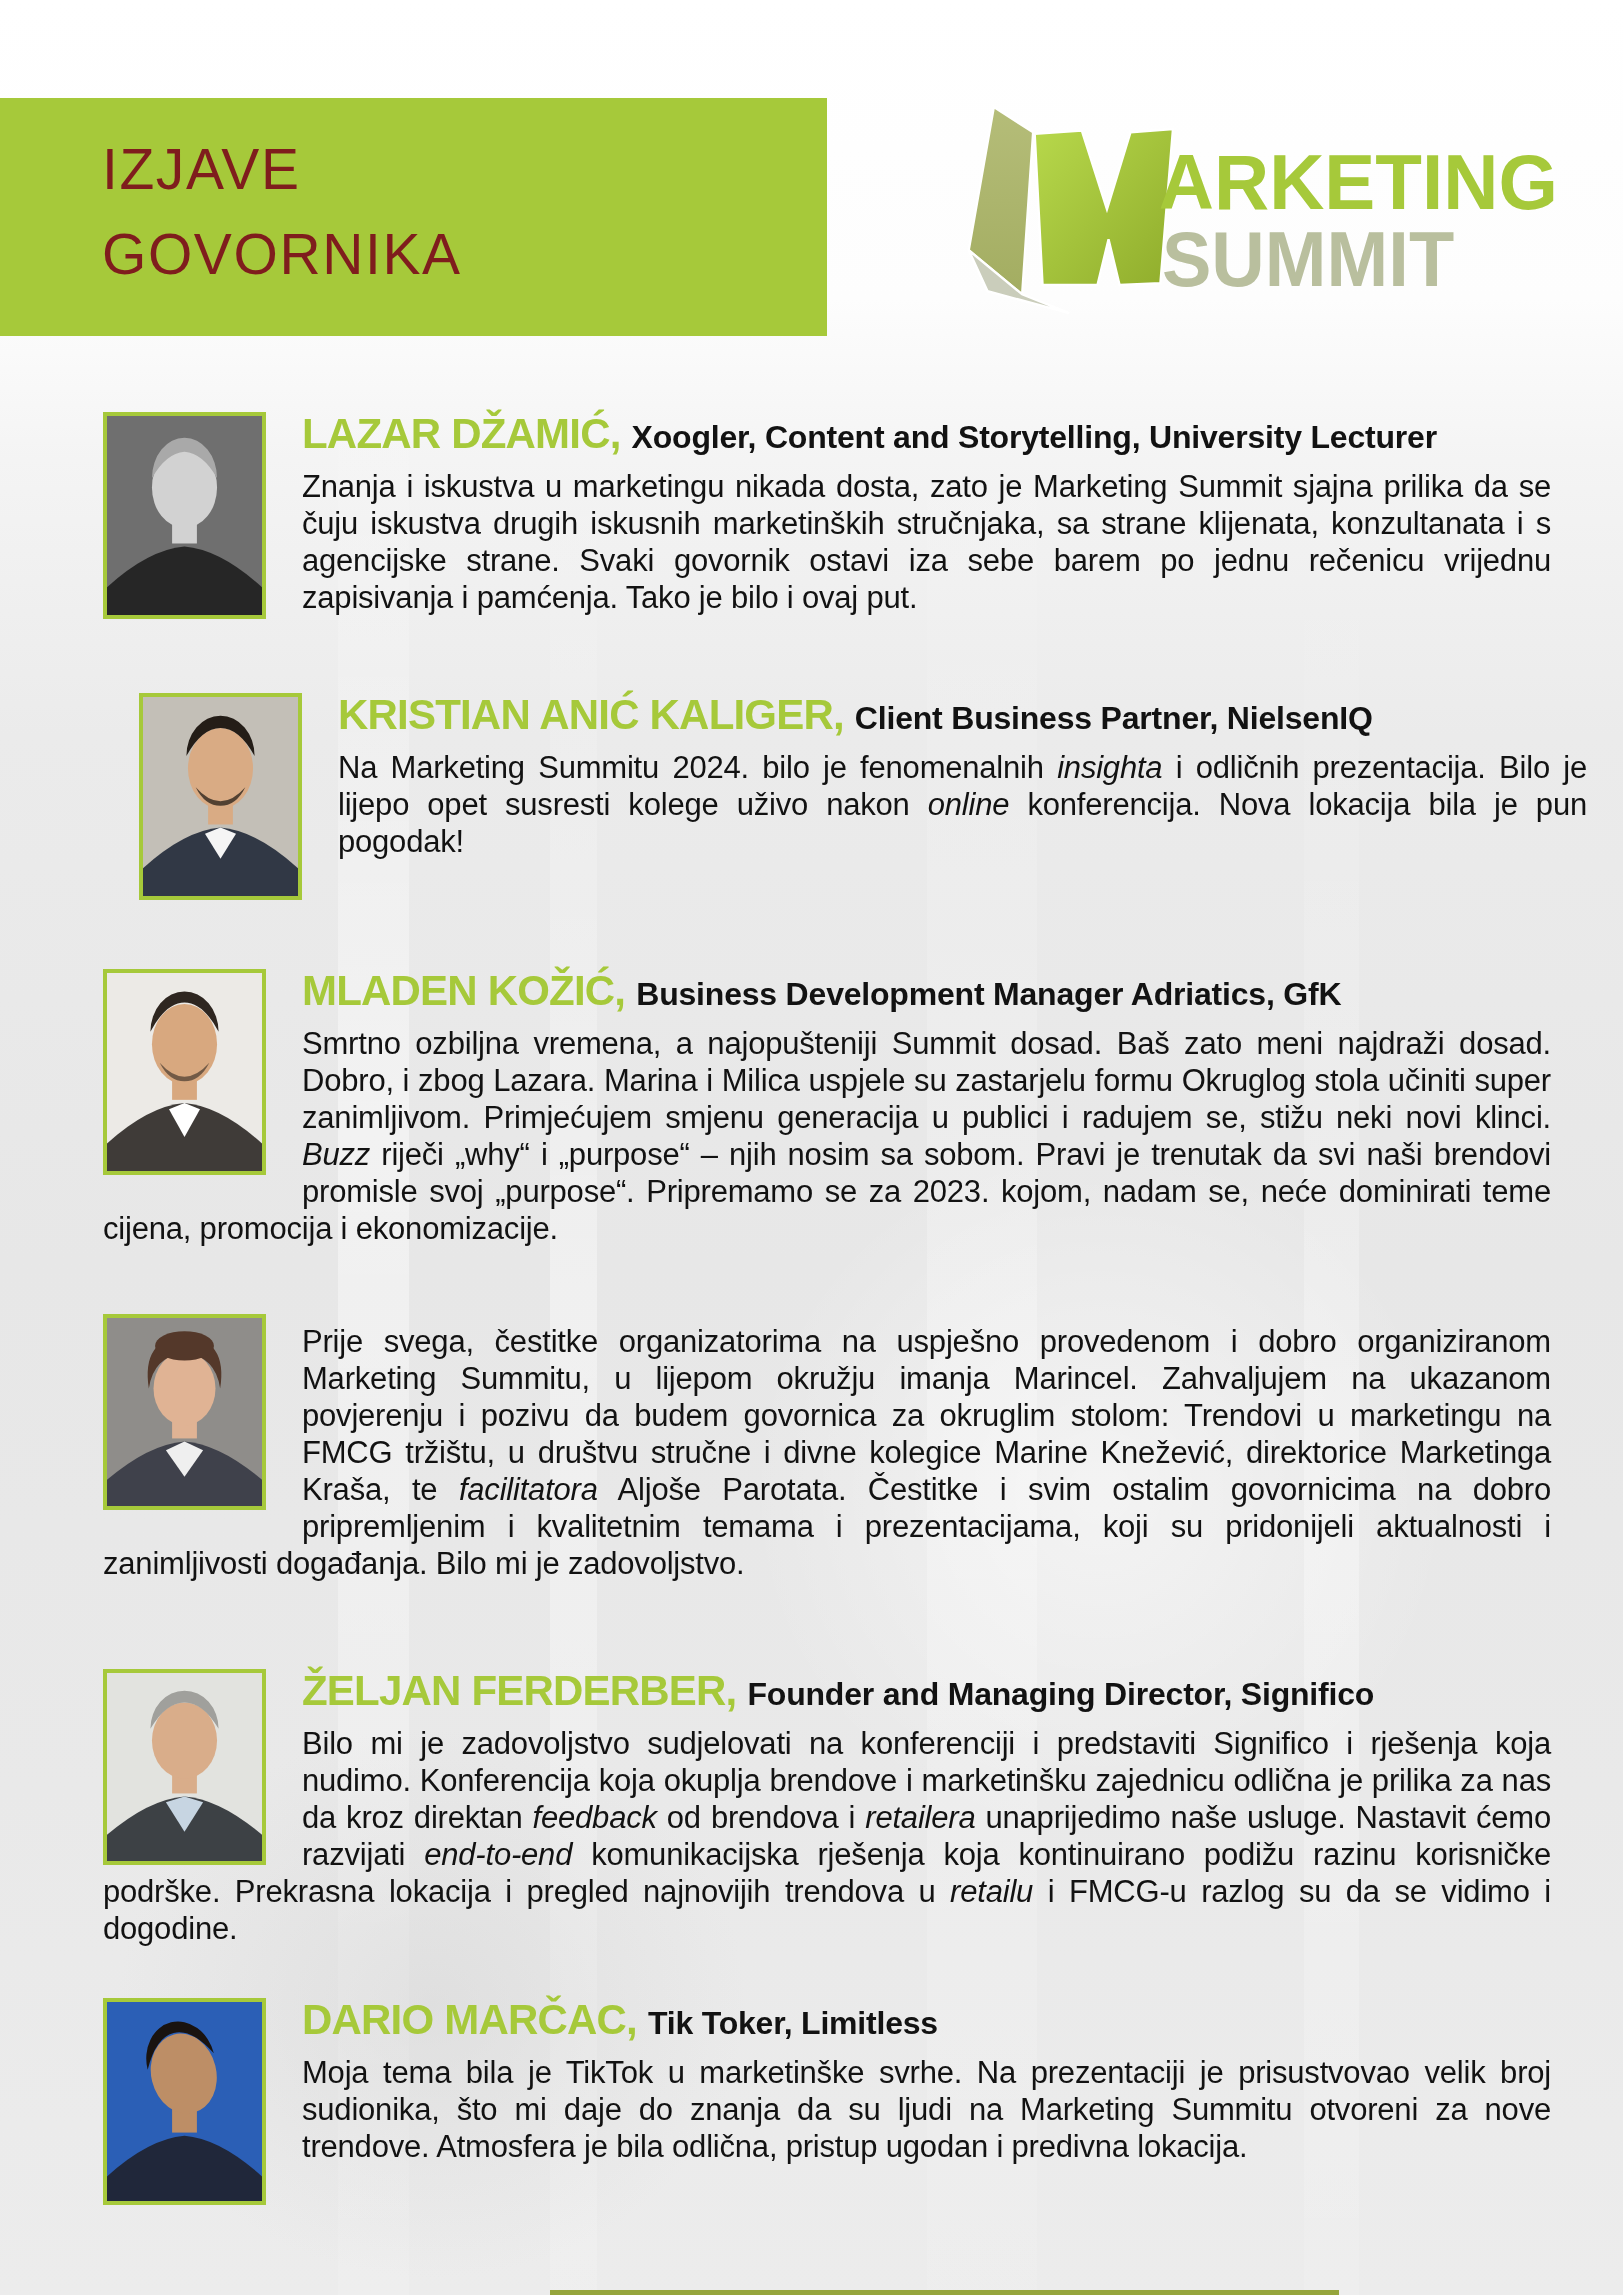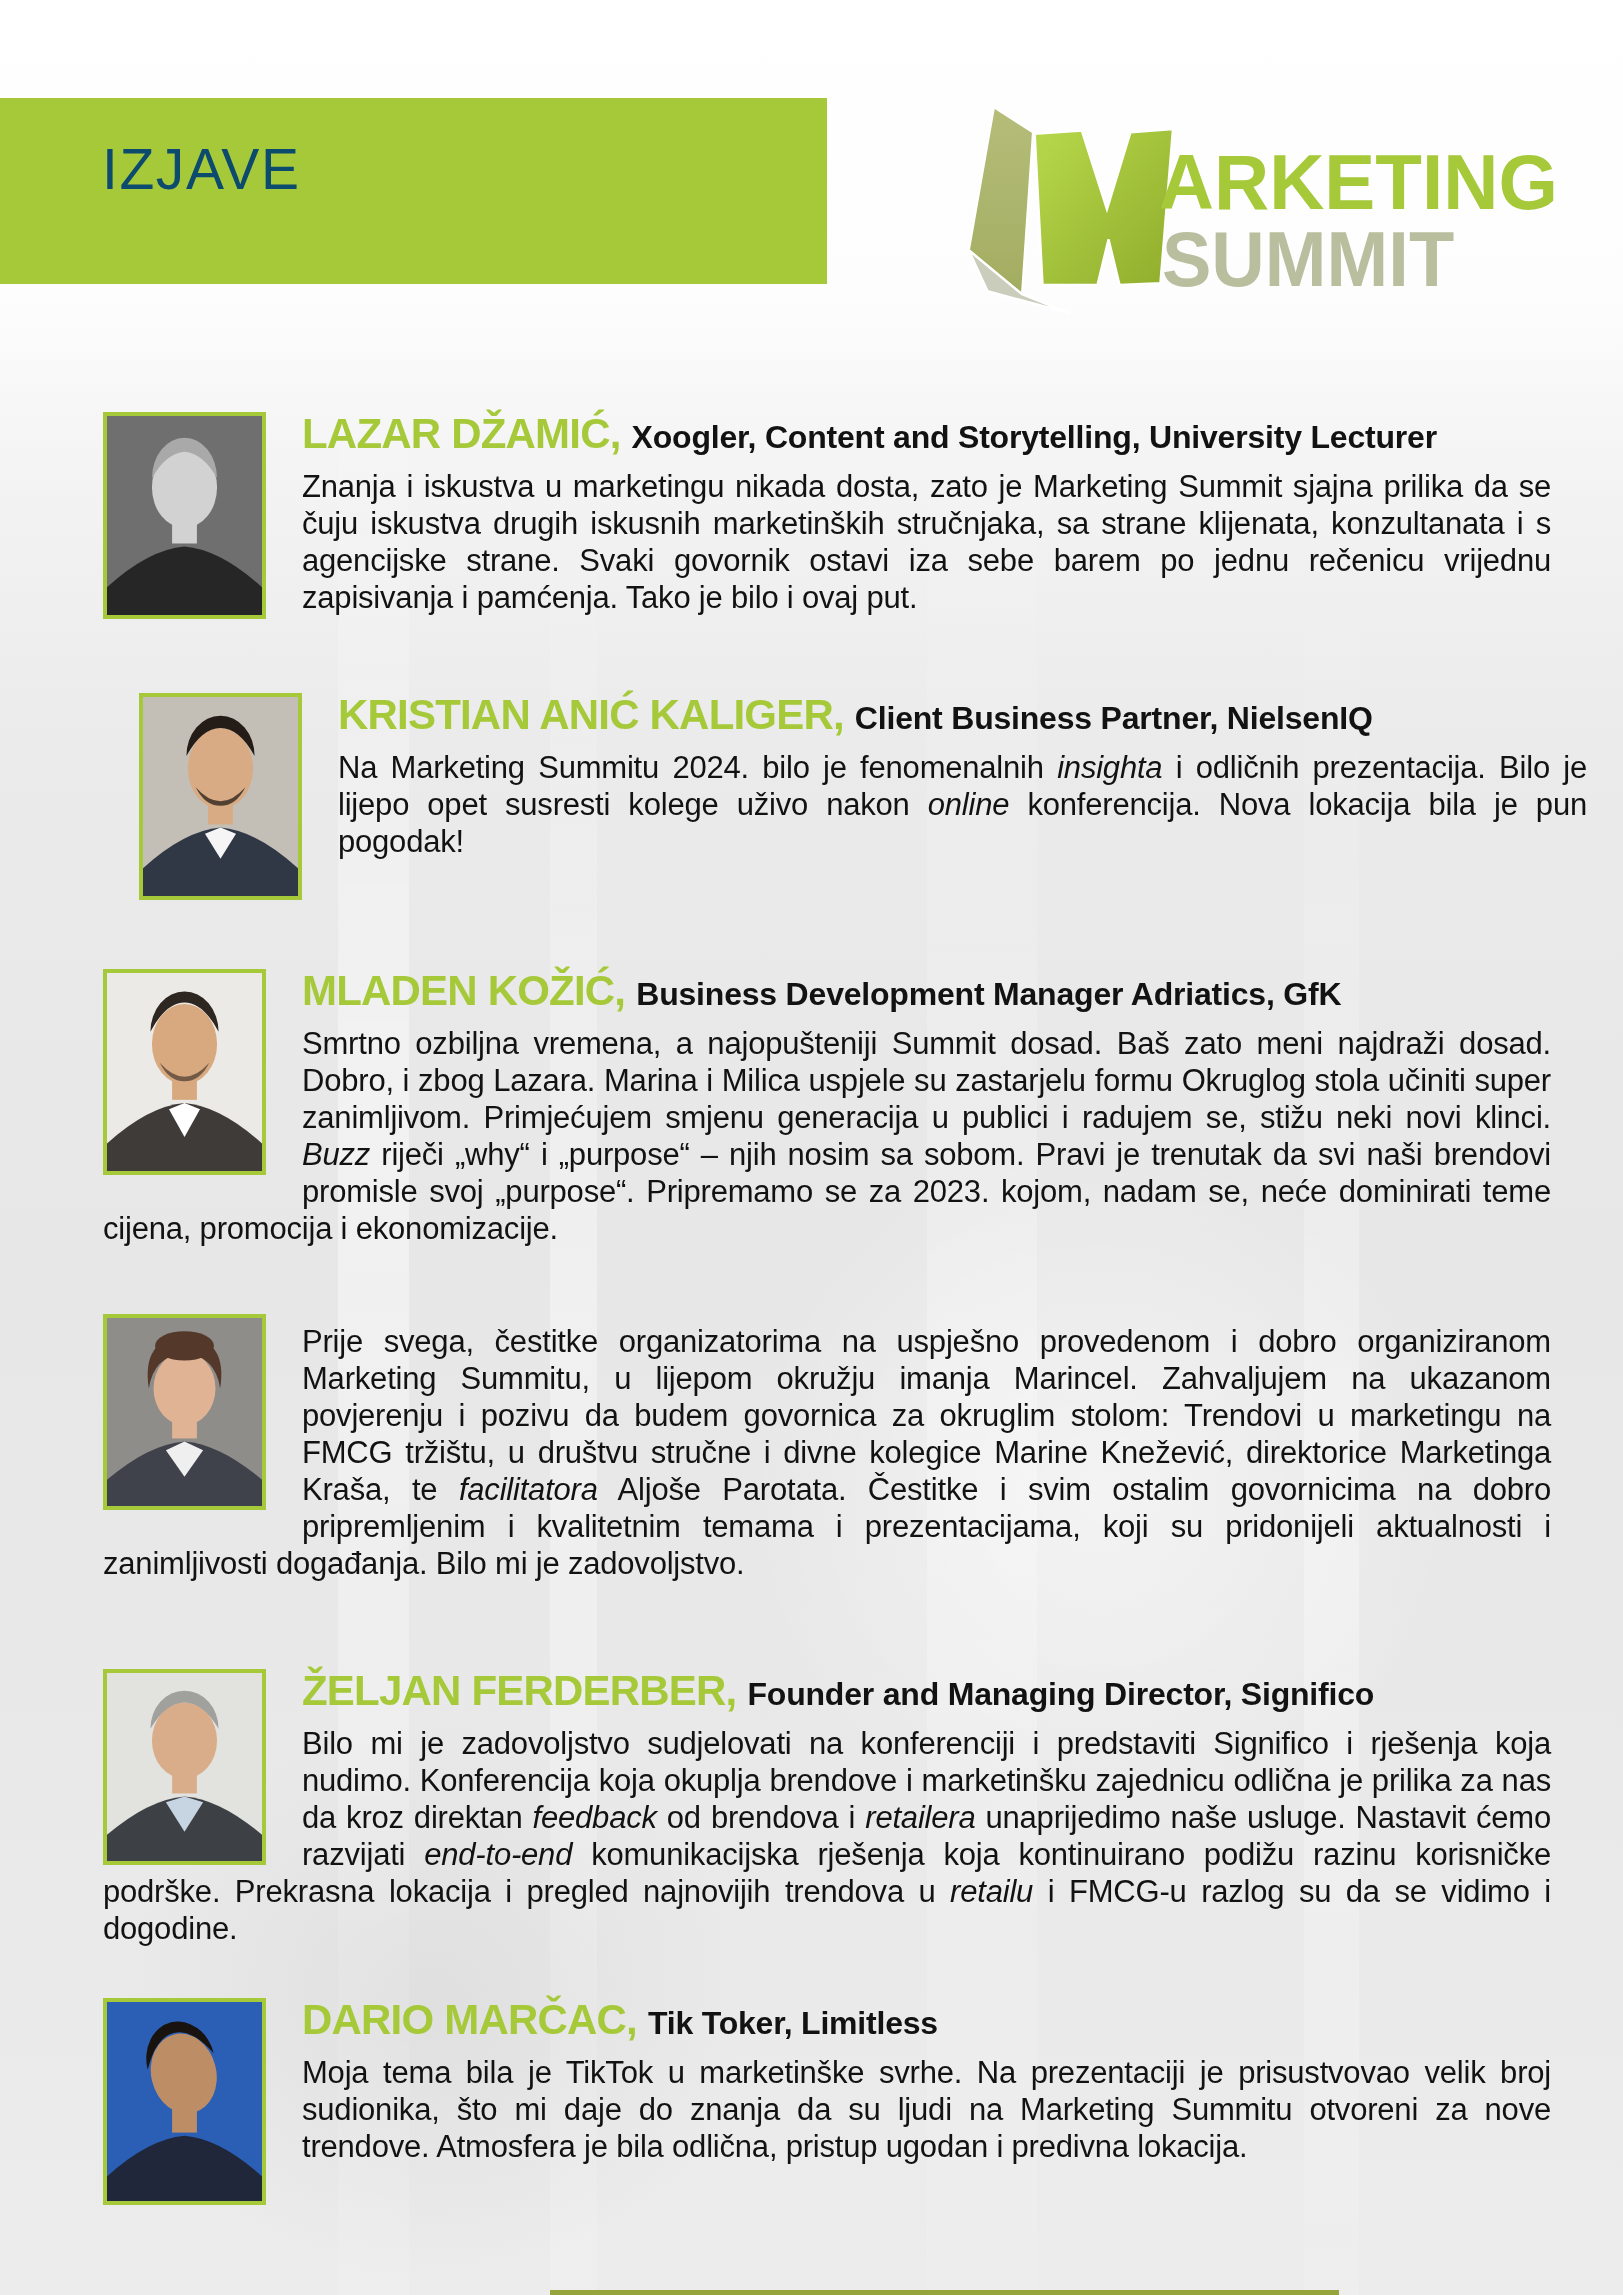--- a/index.html
+++ b/index.html
@@ -16,22 +16,22 @@
   .bg .s2{left:550px;width:47px;background:linear-gradient(180deg,rgba(255,255,255,0) 5%,rgba(255,255,255,.7) 50%,rgba(255,255,255,.25) 100%);}
   .bg .s3{left:927px;width:110px;background:linear-gradient(180deg,rgba(255,255,255,0) 0%,rgba(255,255,255,.5) 55%,rgba(255,255,255,.15) 100%);}
   .bg .s4{left:1304px;width:55px;background:linear-gradient(180deg,rgba(255,255,255,0) 10%,rgba(255,255,255,.6) 60%,rgba(255,255,255,.2) 100%);}
   .bg .blob1{position:absolute;left:746px;top:1139px;width:707px;height:707px;border-radius:50%;
     background:radial-gradient(closest-side,rgba(255,255,255,.5),rgba(255,255,255,0));}
   .bg .blob2{position:absolute;left:118px;top:1728px;width:628px;height:550px;border-radius:50%;
     background:radial-gradient(closest-side,rgba(210,210,210,.45),rgba(210,210,210,0));}
 
   
   .banner{
-    position:absolute;left:0;top:98px;width:827px;height:186px;
-    background:#a6c93a;color:#0c4a6e;box-sizing:border-box;padding:29px 0 0 102px;
+    position:absolute;left:0;top:98px;width:827px;height:238px;
+    background:#a6c93a;color:#7f1d1d;box-sizing:border-box;padding:29px 0 0 102px;
   }
   .banner .tline{font-size:57px;line-height:85px;font-weight:300;letter-spacing:1.6px;}
 
   
   .logo{position:absolute;left:964px;top:85px;width:597px;height:240px;}
   .logo svg{width:100%;height:100%;display:block;}
   .logo text{font-family:"Liberation Sans","DejaVu Sans",sans-serif;font-weight:bold;}
 
   
   .card{position:absolute;left:103px;width:1448px;}
@@ -77,20 +77,21 @@
     <div class="streak s1"></div>
     <div class="streak s2"></div>
     <div class="streak s3"></div>
     <div class="streak s4"></div>
     <div class="blob1"></div>
     <div class="blob2"></div>
   </div>
 
   <div class="banner">
     <div class="tline">IZJAVE</div>
+    <div class="tline">GOVORNIKA</div>
   </div>
 
   <div class="logo">
     <svg viewBox="0 0 760 305" preserveAspectRatio="none">
       <defs>
         <linearGradient id="gm" x1="0" y1="0" x2="1" y2="1">
           <stop offset="0" stop-color="#b7d84b"></stop>
           <stop offset="1" stop-color="#90ad2c"></stop>
         </linearGradient>
         <linearGradient id="gbg" x1="0" y1="0" x2="0" y2="1">

